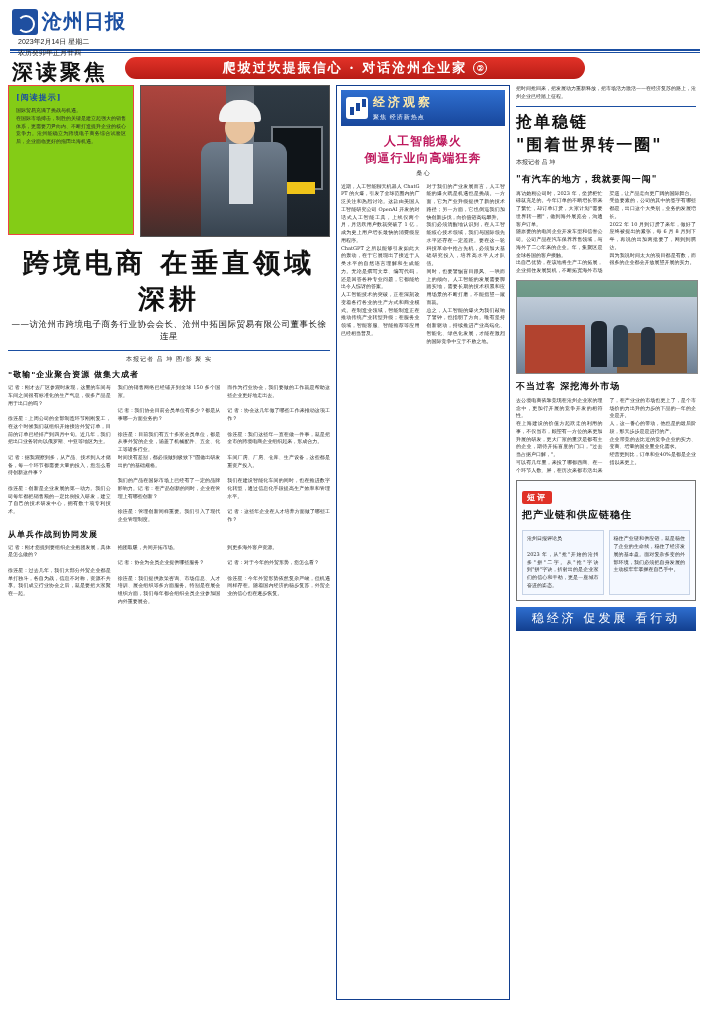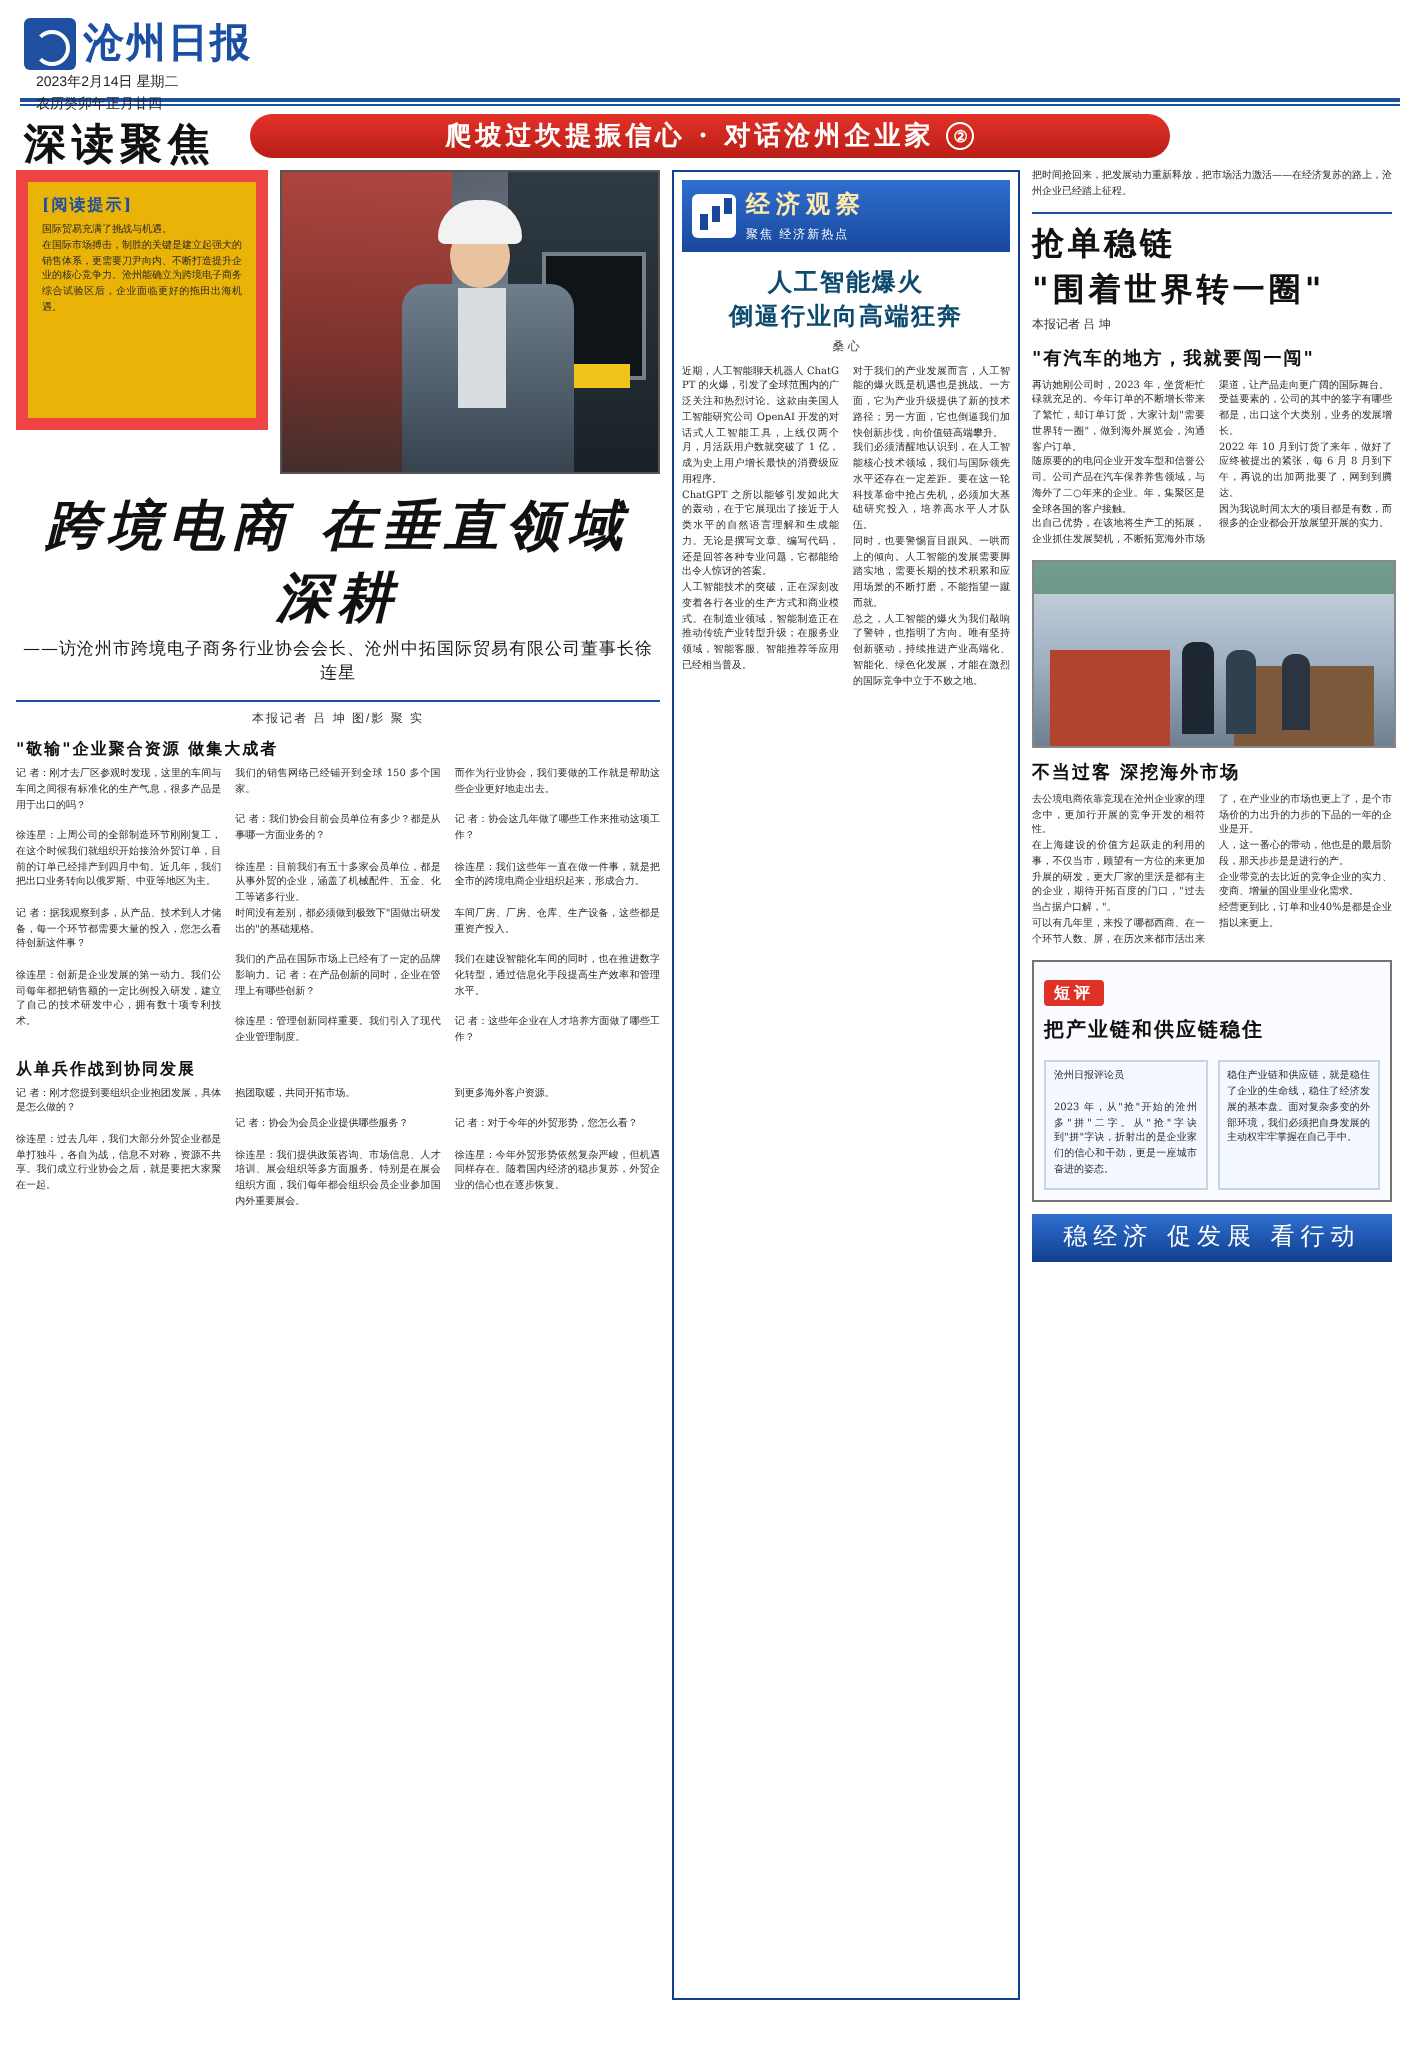--- a/index.html
+++ b/index.html
@@ -163,25 +163,25 @@
   }
 
   
   .lead-wrap {
     display: flex;
     gap: 6px;
     margin-bottom: 4px;
   }
   .lead-box {
     width: 126px;
-    border: 6px solid #ef4444;
+    border: 1px solid #ef4444;
     padding: 6px 7px;
     box-sizing: border-box;
-    background: #eab308;
-    height: 130px;
+    background: #84cc16;
+    height: 150px;
   }
   .lead-title {
     font-family: "DejaVu Serif", serif;
     font-size: 8px;
     font-weight: bold;
     color: #1b4fa2;
     margin-bottom: 4px;
     letter-spacing: 1px;
   }
   .photo {
@@ -228,21 +228,20 @@
   }
 
   .headline {
     font-family: "DejaVu Serif", serif;
     font-size: 27px;
     font-weight: bold;
     letter-spacing: 4px;
     color: #111;
     text-align: center;
     margin: 8px 0 2px 0;
-    font-style: italic;
   }
   .subhead {
     font-family: "DejaVu Serif", serif;
     font-size: 8.5px;
     color: #1a1a1a;
     text-align: center;
     letter-spacing: 0.5px;
     position: relative;
     padding-bottom: 3px;
   }
@@ -308,21 +307,21 @@
   }
   .flag-text .t2 {
     font-size: 6px; letter-spacing: 1px; color: #fff; margin-top: 2px;
   }
   .feature-title {
     font-family: "DejaVu Serif", serif;
     font-size: 12px;
     font-weight: bold;
     text-align: center;
     letter-spacing: 1px;
-    color: #0c4a6e;
+    color: #be185d;
     margin: 7px 2px 2px 2px;
     line-height: 1.4;
   }
   .feature-author {
     font-size: 6px; text-align: center; color: #444; margin-bottom: 5px;
   }
 
   
   .r-kicker {
     font-family: "DejaVu Serif", serif;

